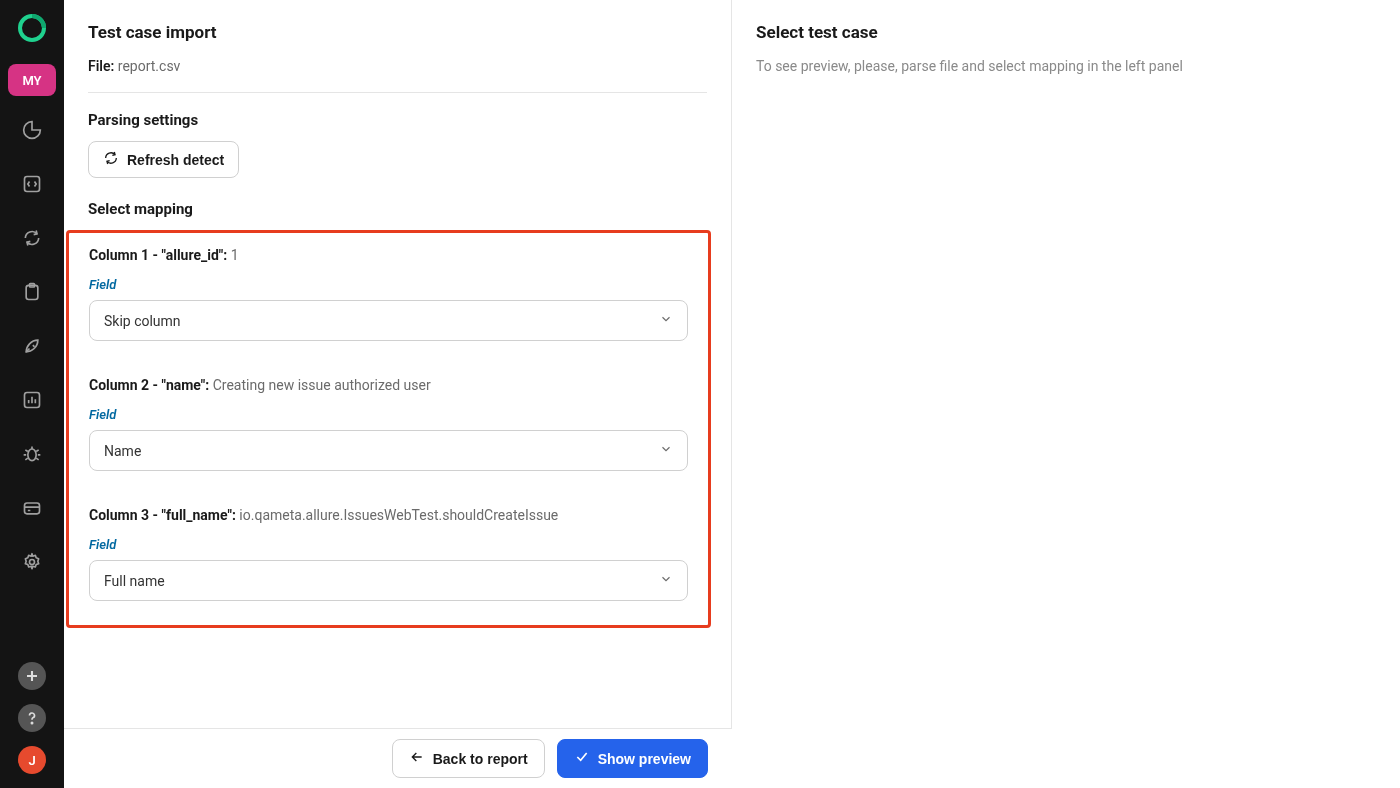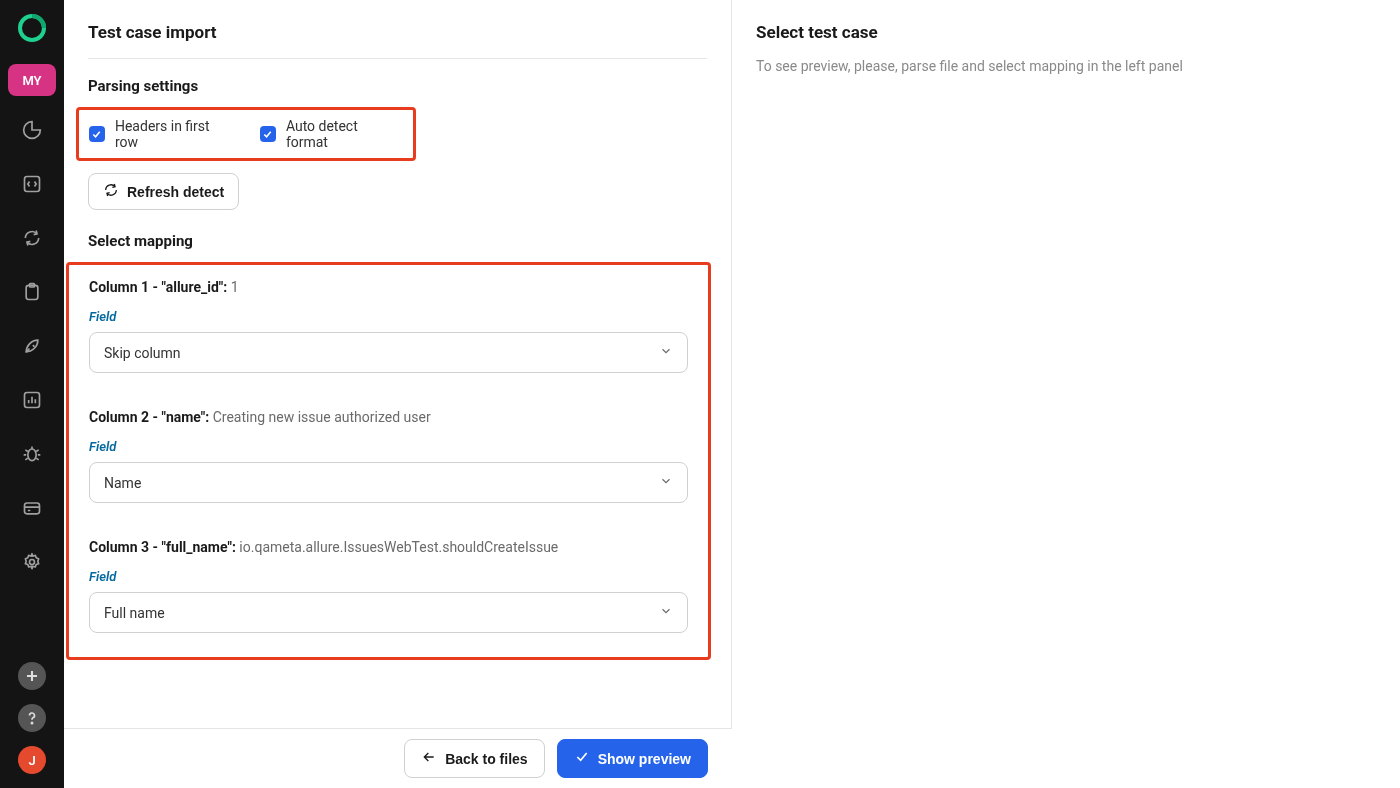--- a/index.html
+++ b/index.html
@@ -222,42 +222,28 @@
       </div>
       <div class="avatar-circle">J</div>
     </div>
   </div>
 
   <div class="main">
     <div class="content">
 
       <div class="left-panel">
         <h1 class="page-title">Test case import</h1>
+        <div class="file-row">
+          <span class="label">File:</span>
+          <span class="value">report.csv</span>
+        </div>
         <hr class="divider">
 
         <div class="section-title">Parsing settings</div>
 
-        <div class="highlight-box-1">
-          <div class="checkbox-row">
-            <div class="cbox">
-              <svg viewBox="0 0 24 24" fill="none" stroke="currentColor" stroke-width="3.5">
-                  <path d="M5 12l5 5 9-11"></path>
-                </svg>
-            </div>
-            <span class="cbox-label">Headers in first row</span>
-          </div>
-          <div class="checkbox-row">
-            <div class="cbox">
-              <svg viewBox="0 0 24 24" fill="none" stroke="currentColor" stroke-width="3.5">
-                  <path d="M5 12l5 5 9-11"></path>
-                </svg>
-            </div>
-            <span class="cbox-label">Auto detect format</span>
-          </div>
-        </div>
 
         <button class="refresh-btn">
           <span>
             <svg viewBox="0 0 24 24" fill="none" stroke="currentColor" stroke-width="2">
                 <path d="M4 12a8 8 0 0 1 14-5M20 12a8 8 0 0 1-14 5"></path>
                 <path d="M17 3l1 4-4 1M7 21l-1-4 4-1"></path>
               </svg>
           </span>
           <span>Refresh detect</span>
         </button>
@@ -317,21 +303,21 @@
     </div>
 
     <div class="footer-wrap">
       <div class="footer">
         <button class="btn btn-secondary">
           <span>
             <svg viewBox="0 0 24 24" fill="none" stroke="currentColor" stroke-width="2">
                 <path d="M19 12H5M11 6l-6 6 6 6"></path>
               </svg>
           </span>
-          <span>Back to files</span>
+          <span>Back to report</span>
         </button>
         <button class="btn btn-primary">
           <span>
             <svg viewBox="0 0 24 24" fill="none" stroke="currentColor" stroke-width="2.5">
                 <path d="M5 12l5 5 9-11"></path>
               </svg>
           </span>
           <span>Show preview</span>
         </button>
       </div>

